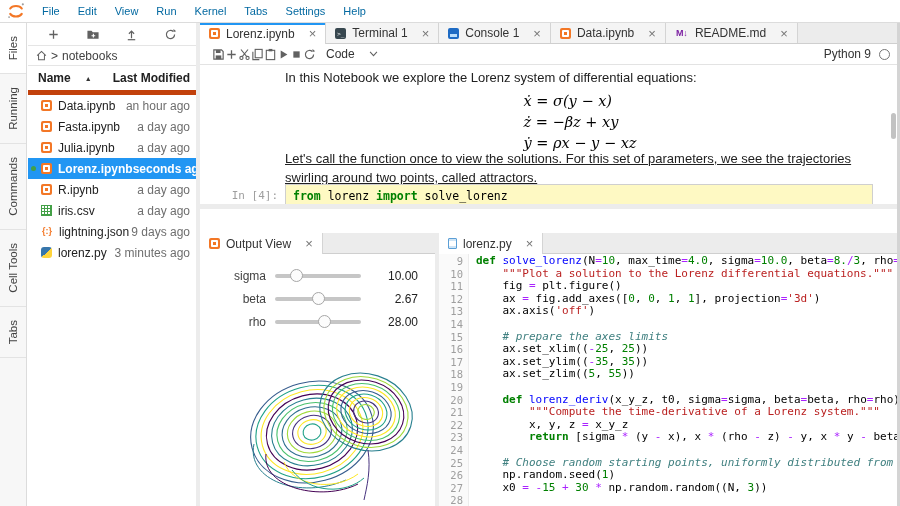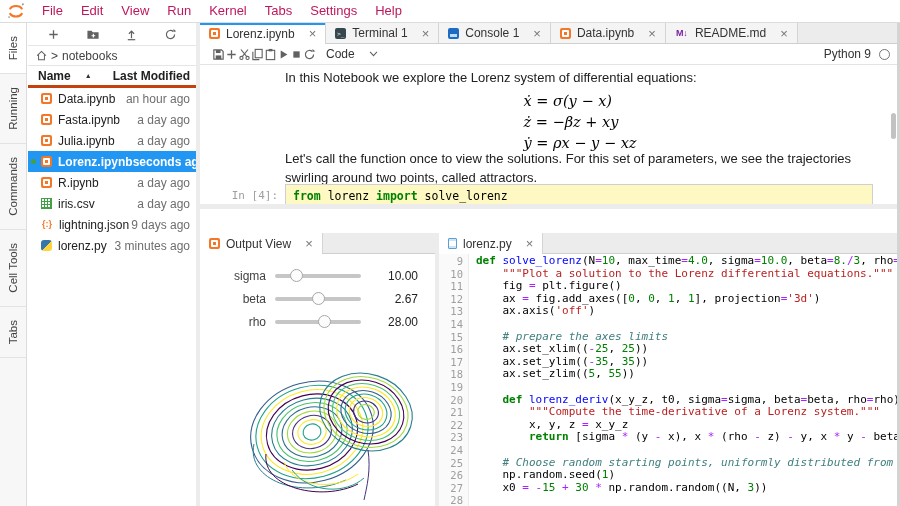--- a/index.html
+++ b/index.html
@@ -5,38 +5,38 @@
   * { margin:0; padding:0; box-sizing:border-box; }
   html,body { width:900px; height:506px; }
   body { font-family:"Liberation Sans", sans-serif; background:#fff; overflow:hidden; }
   #app { position:relative; width:900px; height:506px; background:#fff; overflow:hidden; }
 
   
   .menubar { position:absolute; top:0; left:0; width:900px; height:23px; background:#fff;
              border-bottom:1px solid #dcdcdc; display:flex; align-items:center; z-index:30; }
   .logo { margin:0 8px 0 7px; display:flex; align-items:center; }
   .menu-items { display:flex; align-items:center; height:100%; }
-  .menu-item { padding:0 9px; font-size:13px; color:#be185d; line-height:22px; cursor:pointer; }
+  .menu-item { padding:0 9px; font-size:11px; color:#0369a1; line-height:22px; cursor:pointer; }
 
   
   .sidebar { position:absolute; top:23px; left:0; width:27px; height:483px; background:#f7f7f7;
              border-right:1px solid #dcdcdc; display:flex; flex-direction:column; }
   .side-tab { display:flex; align-items:center; justify-content:center; padding:13px 0;
               border-bottom:1px solid #e3e3e3; cursor:pointer; background:#f7f7f7; }
   .side-tab.active { background:#fff; }
   .side-label { writing-mode:vertical-rl; transform:rotate(180deg); font-size:11.5px; color:#424242; }
 
   
   .filebrowser { position:absolute; top:23px; left:28px; width:168px; height:483px; background:#fff; }
   .fb-toolbar { height:23px; display:flex; align-items:center; justify-content:space-around;
                 border-bottom:1px solid #e5e5e5; padding:0 6px; }
   .fb-btn { display:flex; align-items:center; justify-content:center; width:20px; height:20px; cursor:pointer; }
   .fb-breadcrumb { height:19px; display:flex; align-items:center; padding-left:8px; font-size:12px; color:#424242; gap:4px; }
-  .fb-header { height:23px; display:flex; align-items:center; border-top:1px solid #e5e5e5;
-               border-bottom:3px solid #c2410c; font-size:12px; font-weight:bold; color:#212121; padding:0 6px 0 10px; }
+  .fb-header { height:30px; display:flex; align-items:center; border-top:1px solid #e5e5e5;
+               border-bottom:5px solid #c2410c; font-size:12px; font-weight:bold; color:#212121; padding:0 6px 0 10px; }
   .fb-header .hname { flex:0 0 auto; }
   .fb-sort { font-size:7px; margin-left:14px; color:#333; flex:1; }
   .fb-header .hmod { text-align:right; }
   .fb-rows { }
   .fb-row { position:relative; height:21px; display:flex; align-items:center; font-size:12px;
             color:#212121; padding:0 6px 0 13px; cursor:pointer; }
   .fb-row .fb-name { margin-left:6px; white-space:nowrap; }
   .fb-row .fb-mod { margin-left:auto; color:#6e6e6e; white-space:nowrap; }
   .fb-row.sel { background:#2196f3; color:#fff; }
   .fb-row.sel .fb-mod { color:#fff; font-weight:bold; }
@@ -84,21 +84,21 @@
   .toolbar-right { margin-left:auto; display:flex; align-items:center; gap:8px; }
   .kernel-name { font-size:12px; color:#333; }
   .kernel-circle { width:11px; height:11px; border:1.4px solid #757575; border-radius:50%; background:#fff; }
 
   
   .nbcontent { position:relative; flex:1 1 auto; background:#fff; overflow:hidden; }
   .md1 { position:absolute; left:85px; top:5px; font-size:13px; color:#212121; }
   .eqwrap { position:absolute; left:85px; top:26px; width:590px; text-align:center; }
   .eqs { display:inline-block; text-align:left; font-family:"DejaVu Serif", serif; font-style:italic;
          font-size:14.5px; line-height:21px; color:#000; }
-  .md2 { position:absolute; left:85px; top:84px; width:600px; font-size:13px; line-height:19px; color:#212121; }
+  .md2 { position:absolute; left:85px; top:84px; width:600px; font-size:13px; line-height:19px; color:#212121;text-decoration:underline; }
   .cell-prompt { position:absolute; left:0; top:124px; width:78px; text-align:right;
                  font-family:"DejaVu Sans Mono",monospace; font-size:11px; color:#9e9e9e; }
   .cellbox { position:absolute; left:85px; right:27px; top:119px; height:58px; background:#fef9c3;
              border:1px solid #cfcfcf; padding:3px 7px; }
   .cline { height:16px; line-height:16px; font-family:"DejaVu Sans Mono",monospace; font-size:11.5px; white-space:pre; }
   .nb-scrollthumb { position:absolute; right:4px; top:48px; width:5px; height:26px; background:#c2c2c2; border-radius:3px; }
 
   .hsplit { height:5px; background:#ececec; flex:0 0 auto; cursor:row-resize; }
 
   

